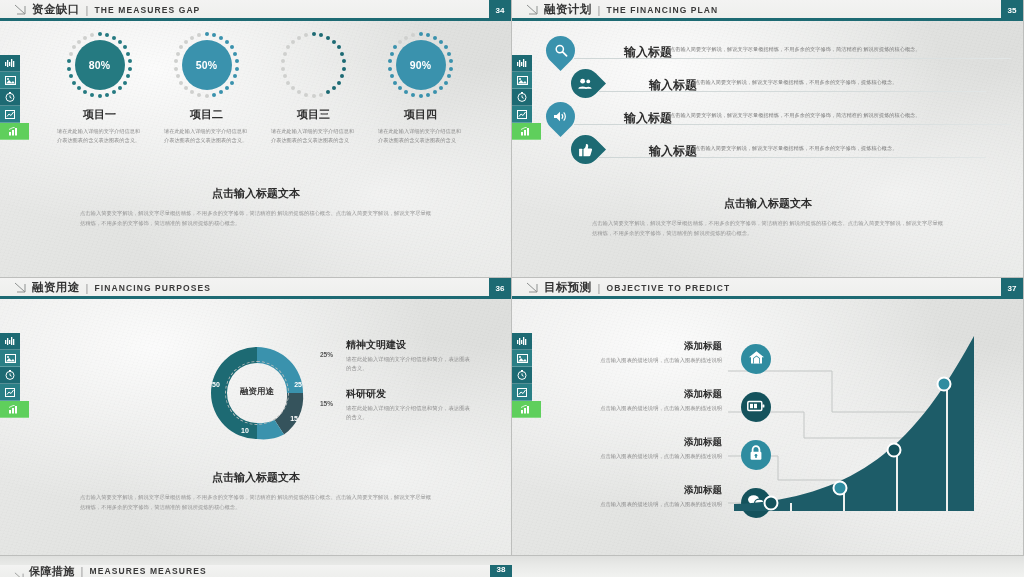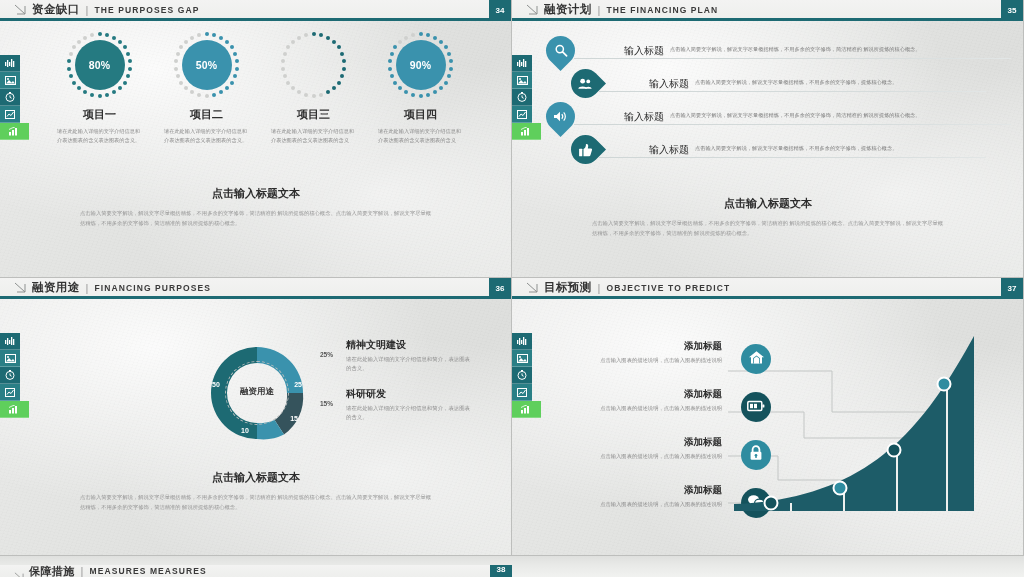--- a/index.html
+++ b/index.html
@@ -121,21 +121,21 @@
     display: flex; align-items: center; justify-content: center;
   }
   .drop.right { border-radius: 50% 0 50% 50%; transform: rotate(45deg); }
   .drop > span { transform: rotate(45deg); display:flex; }
   .drop.right > span { transform: rotate(-45deg); display:flex; }
   .drow .line {
     position:absolute; left: 28px; right: 0; top: 22px; height:1px;
     background: linear-gradient(90deg,#cfd6d6 0%, #d6dcdc 70%, #e2e6e6 100%);
   }
   .drow .rtitle {
-    position:absolute; font-size: 10px; font-weight: normal; color:#2e2e2e;
+    position:absolute; font-size: 12px; font-weight: bold; color:#2e2e2e;
     top: 8px;
     text-align: right;
   }
   .drow .rdesc {
     position:absolute; font-size: 5.2px; color:#7b7b7b; top: 10px; line-height:1.4;
   }
   .donut-center-ring {
     position:absolute; left:22px; top:22px; width:64px; height:64px;
     border-radius:50%; border:1px dashed #b9bdbd;
   }
@@ -177,21 +177,21 @@
 
   <div class="slide">
     <div class="hdr">
       <span class="hdr-mark">
         <svg width="12" height="11" viewBox="0 0 12 11">
             <path d="M1 1 L11 10 M11 2 L11 10 L3 10" fill="none" stroke="#8e9190" stroke-width="1"></path>
           </svg>
       </span>
       <span class="hdr-cn">资金缺口</span>
       <span class="hdr-sep">|</span>
-      <span class="hdr-en">THE PURPOSES GAP</span>
+      <span class="hdr-en">THE MEASURES GAP</span>
     </div>
     <div class="hdr-rule"></div>
     <div class="pagebox">34</div>
 
     <div class="sidebar">
       <div class="sb-item">
           <svg width="11" height="9" viewBox="0 0 11 9">
             <g fill="#fff">
               <rect x="0" y="3" width="1.3" height="4"></rect>
               <rect x="2" y="1" width="1.3" height="7"></rect>

